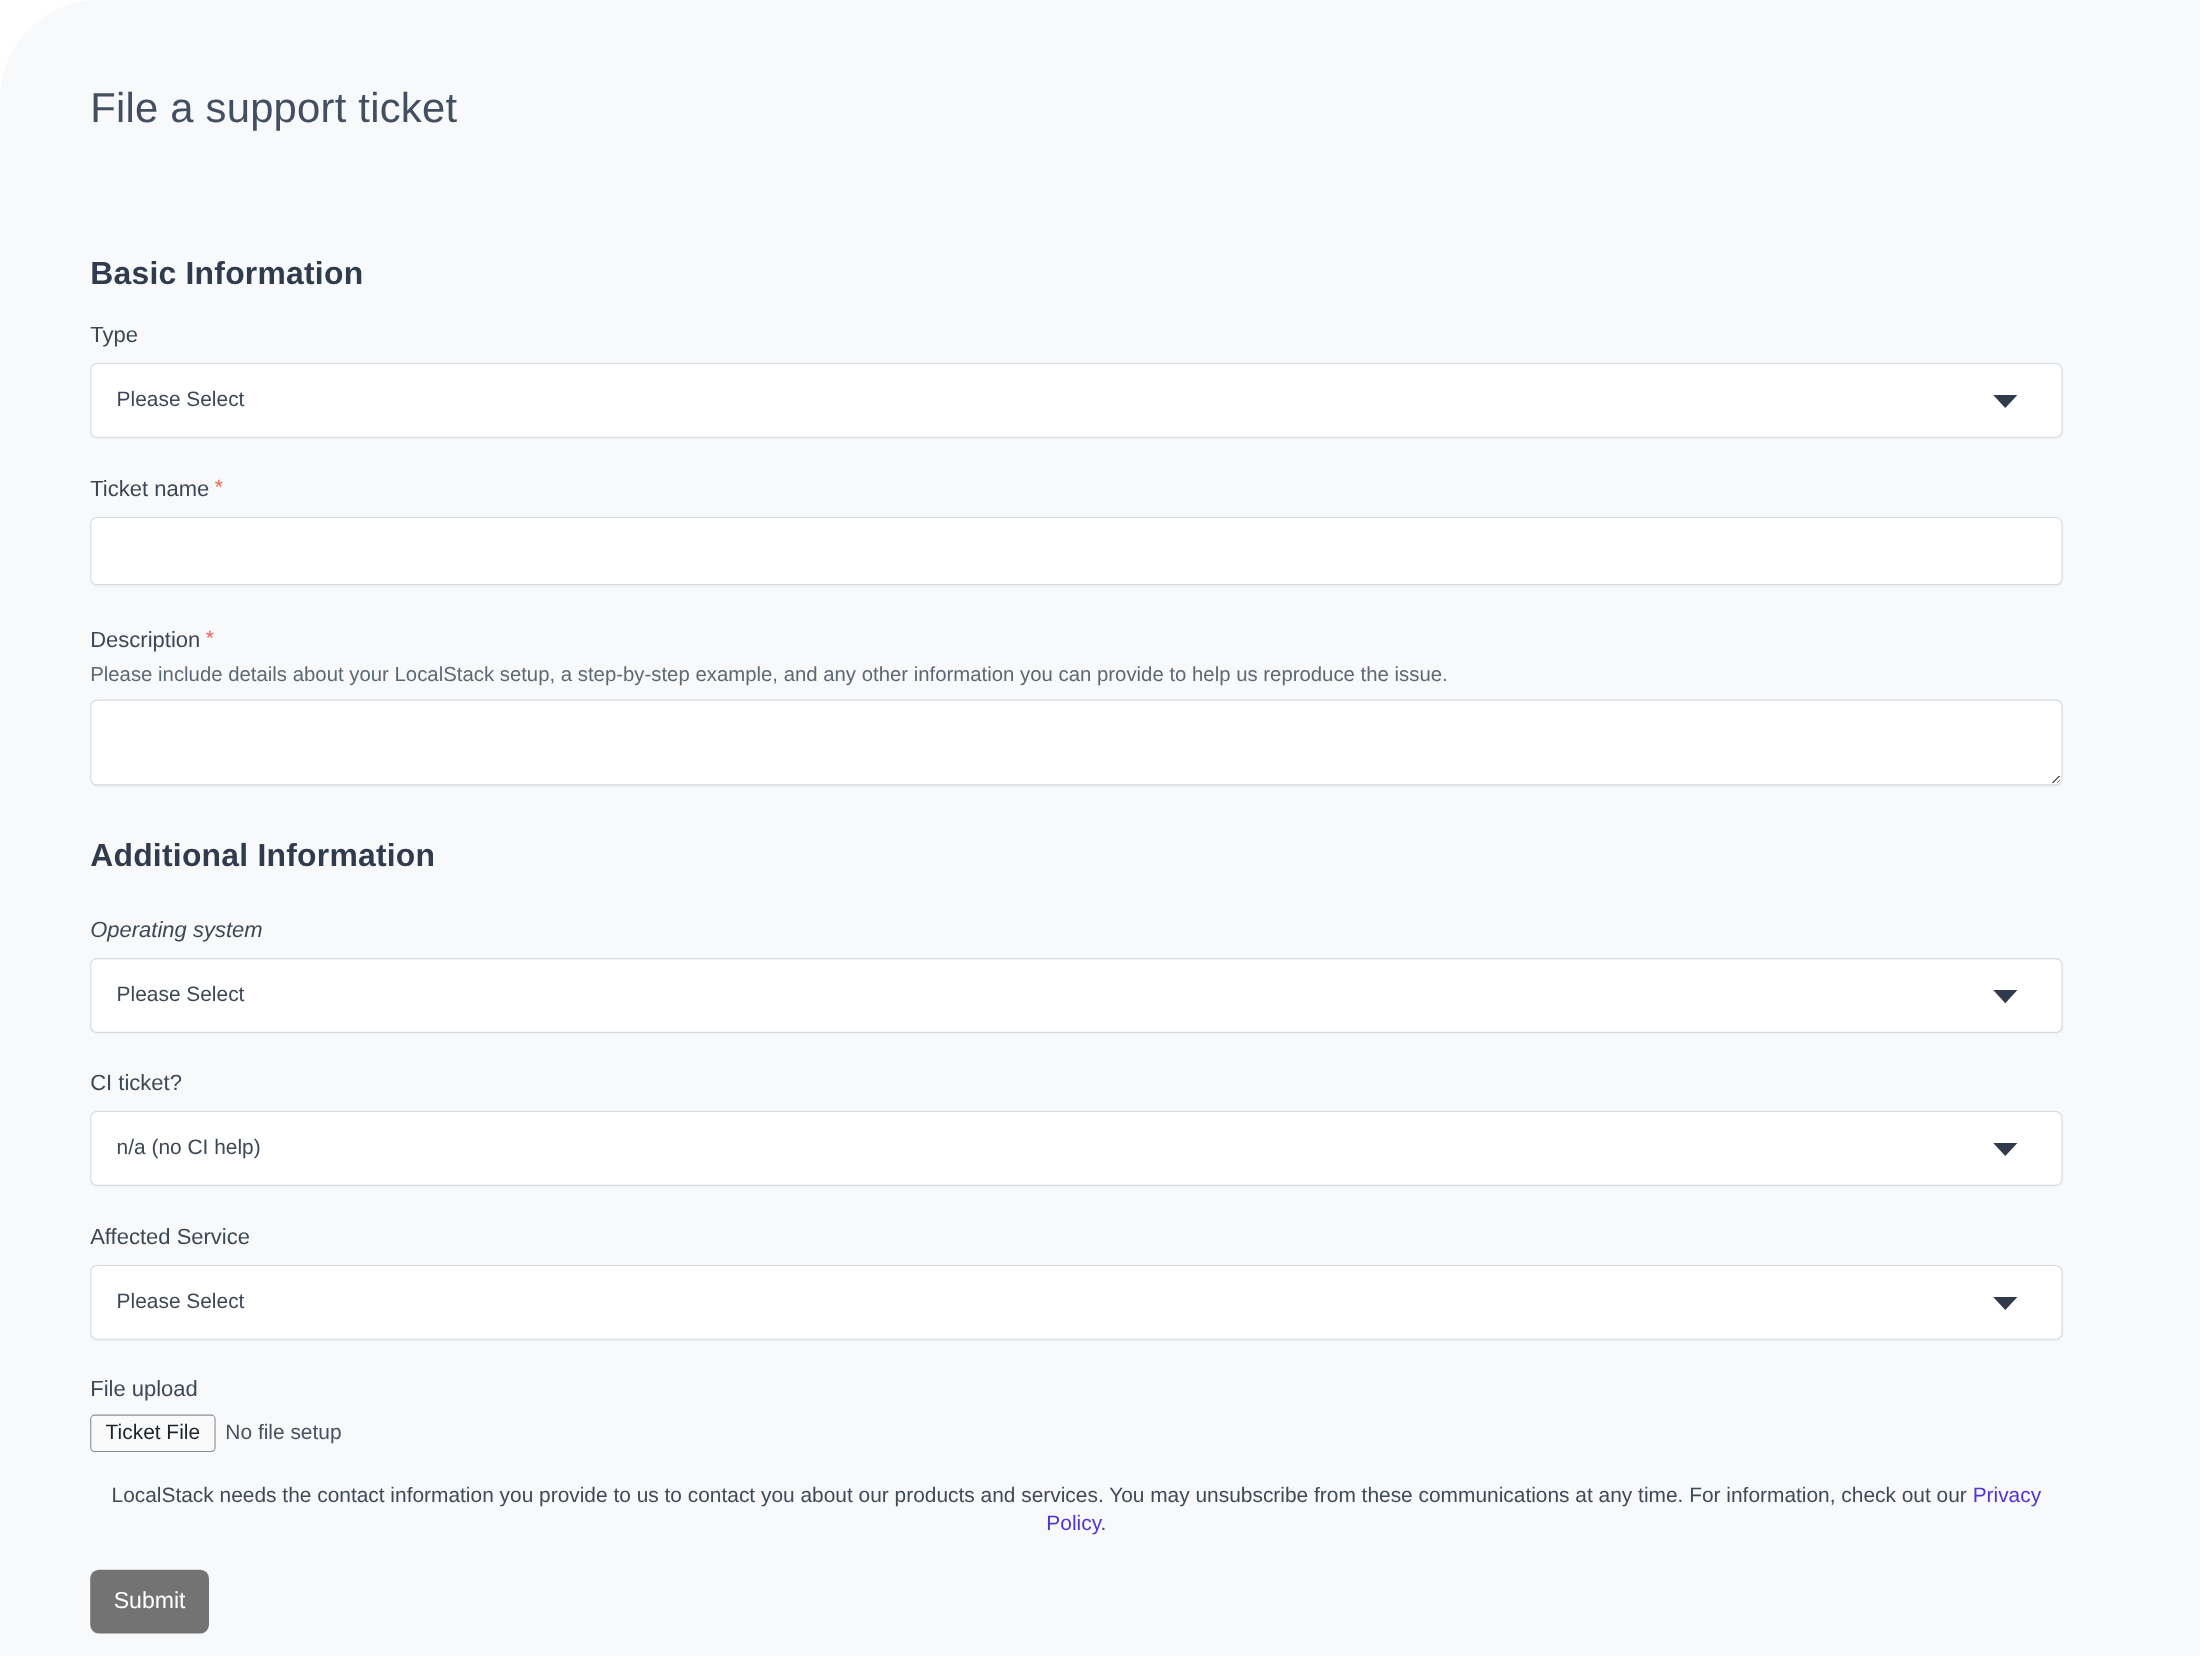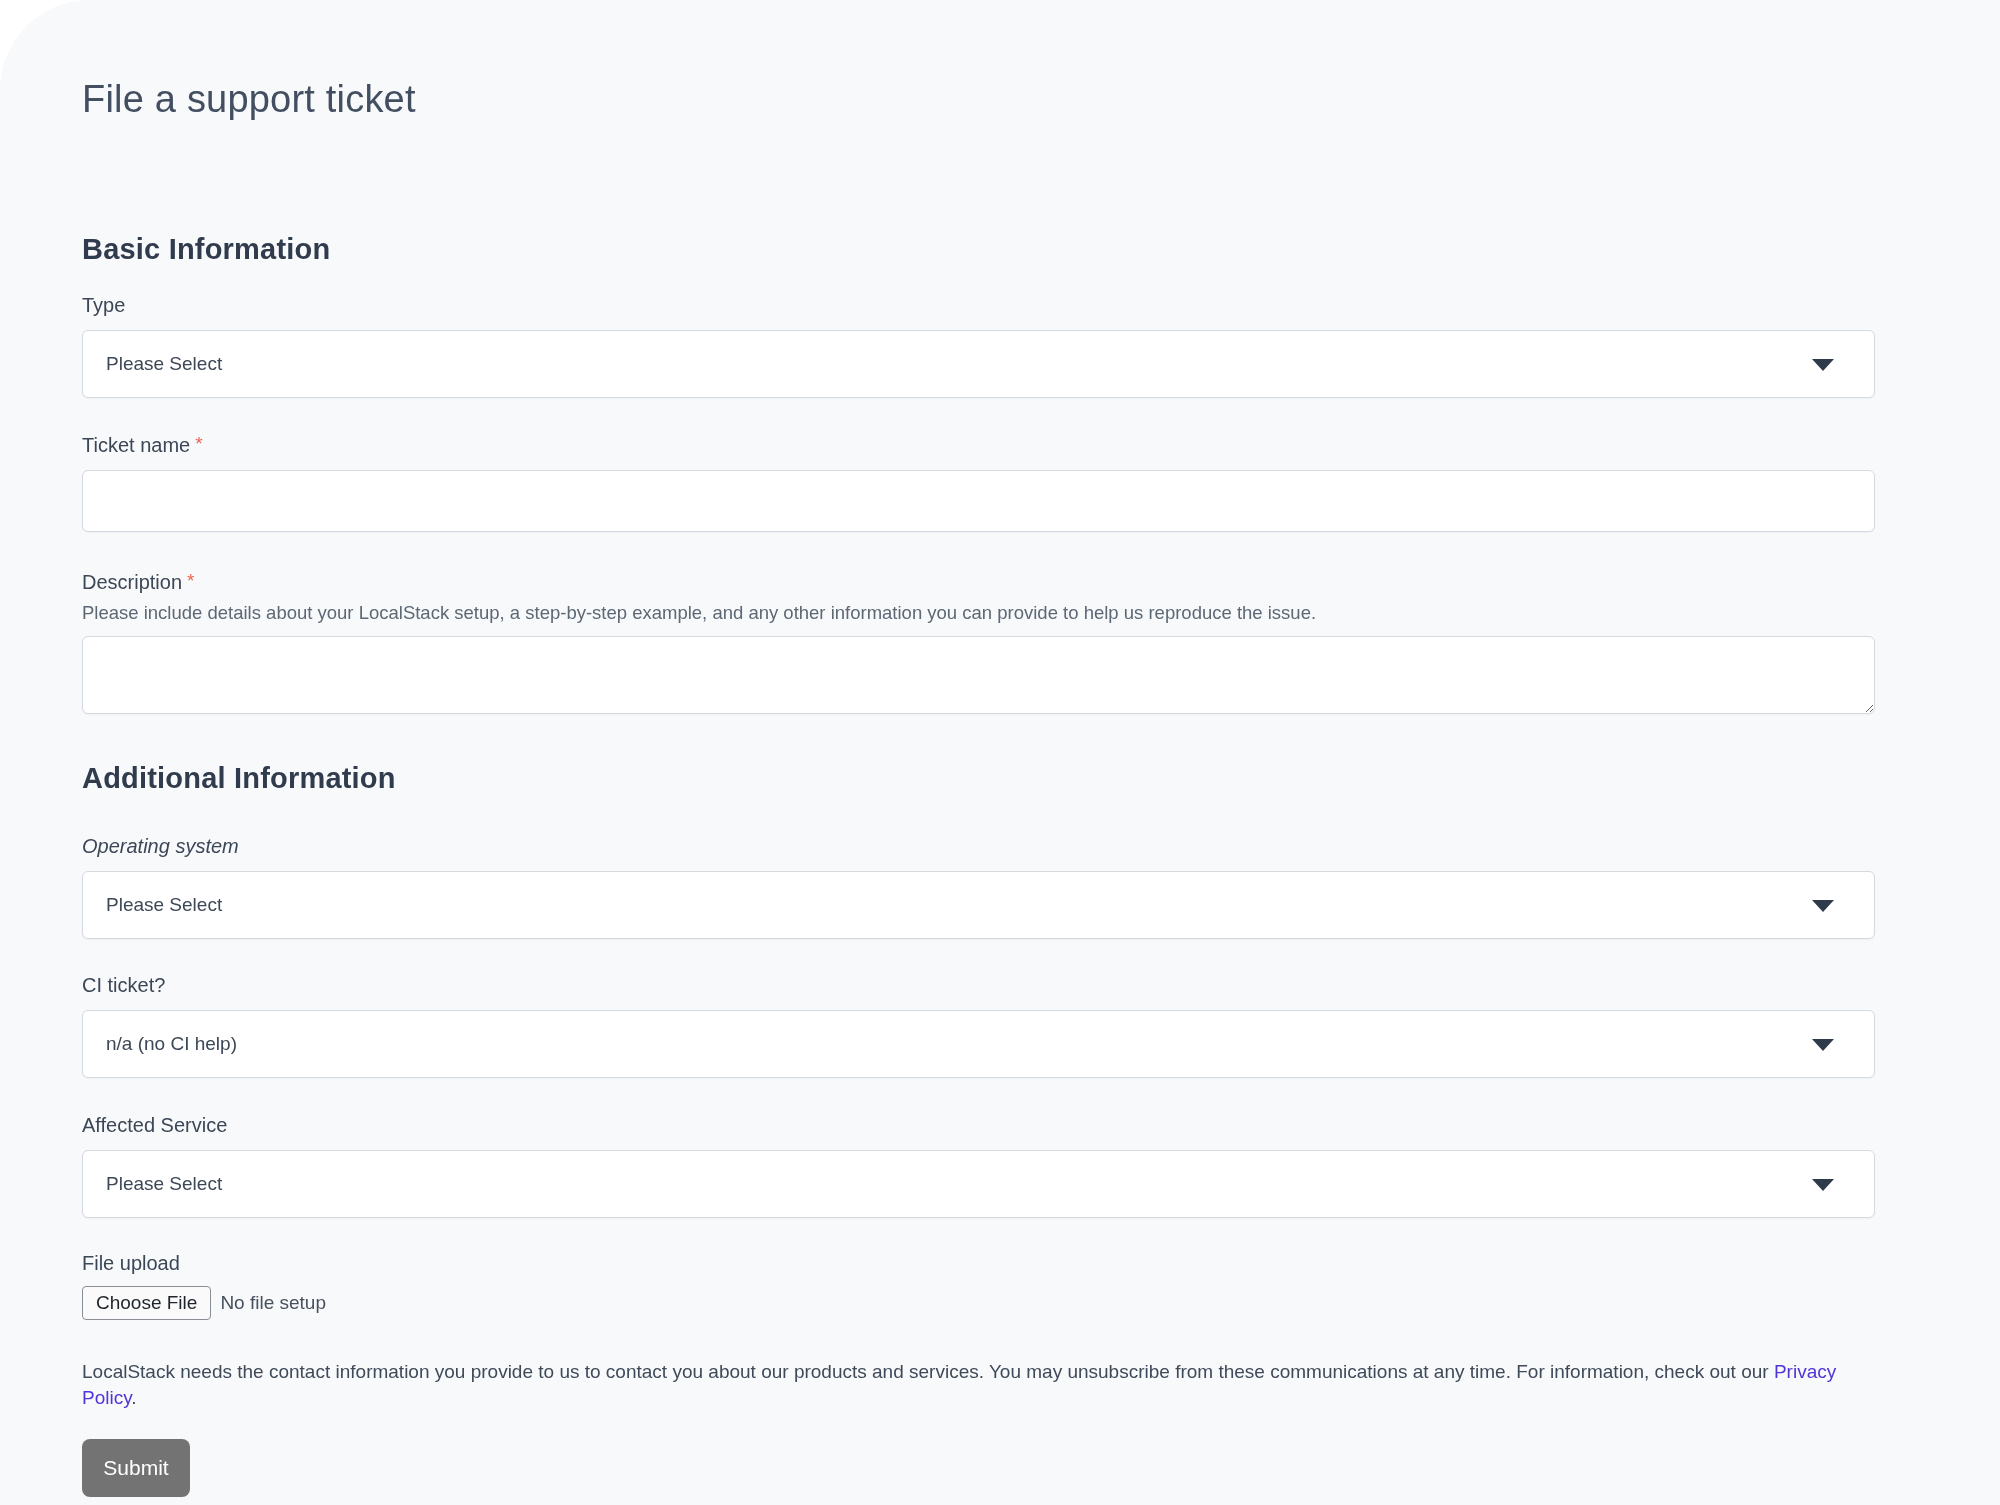--- a/index.html
+++ b/index.html
@@ -142,24 +142,25 @@
     color: #1e242c;
     cursor: pointer;
   }
   .file-status {
     margin-left: 9px;
     font-size: 19px;
     color: #47515f;
   }
 
   .disclaimer {
-    margin-top: 39px;
+    margin-top: 27px;
     font-size: 19px;
     color: #3f4a59;
     line-height: 1.35;
+    text-align: center;
   }
   .privacy-link {
     color: #5233d6;
     text-decoration: none;
     cursor: pointer;
   }
 
   .submit-button {
     margin-top: 29px;
     width: 108px;
@@ -232,21 +233,21 @@
     <div class="select-box">
       <span class="select-value">Please Select</span>
       <span class="caret"></span>
     </div>
 
     
     <div class="field-label mt-file">
       <span>File upload</span>
     </div>
     <div class="file-row">
-      <span class="file-button">Choose File</span>
+      <span class="file-button">Ticket File</span>
       <span class="file-status">No file setup</span>
     </div>
 
     
     <p class="disclaimer">
       <span>LocalStack needs the contact information you provide to us to contact you about our products and services. You may unsubscribe from these communications at any time. For information, check out our </span><a class="privacy-link">Privacy Policy</a><span>.</span>
     </p>
 
     
     <button class="submit-button">Submit</button>

